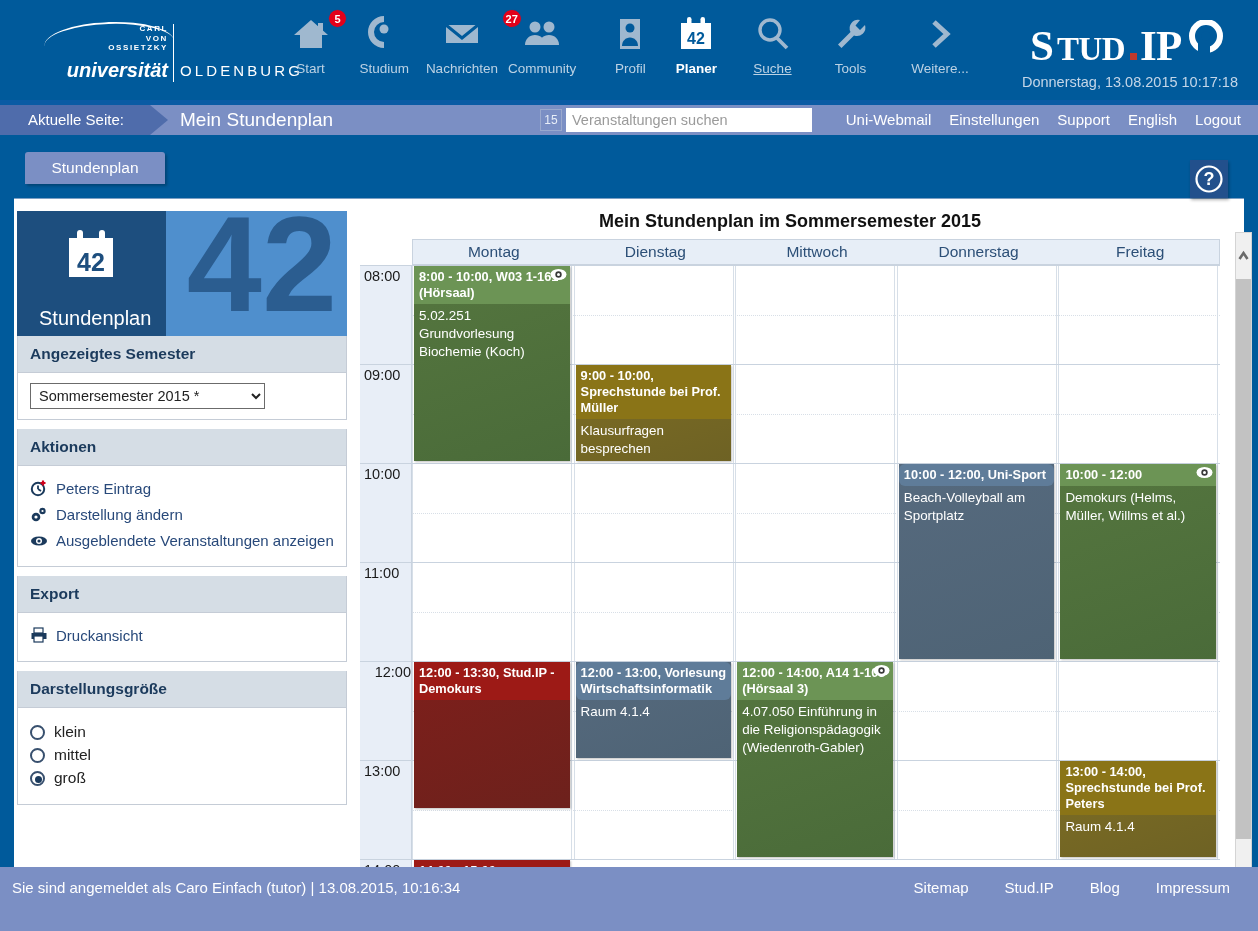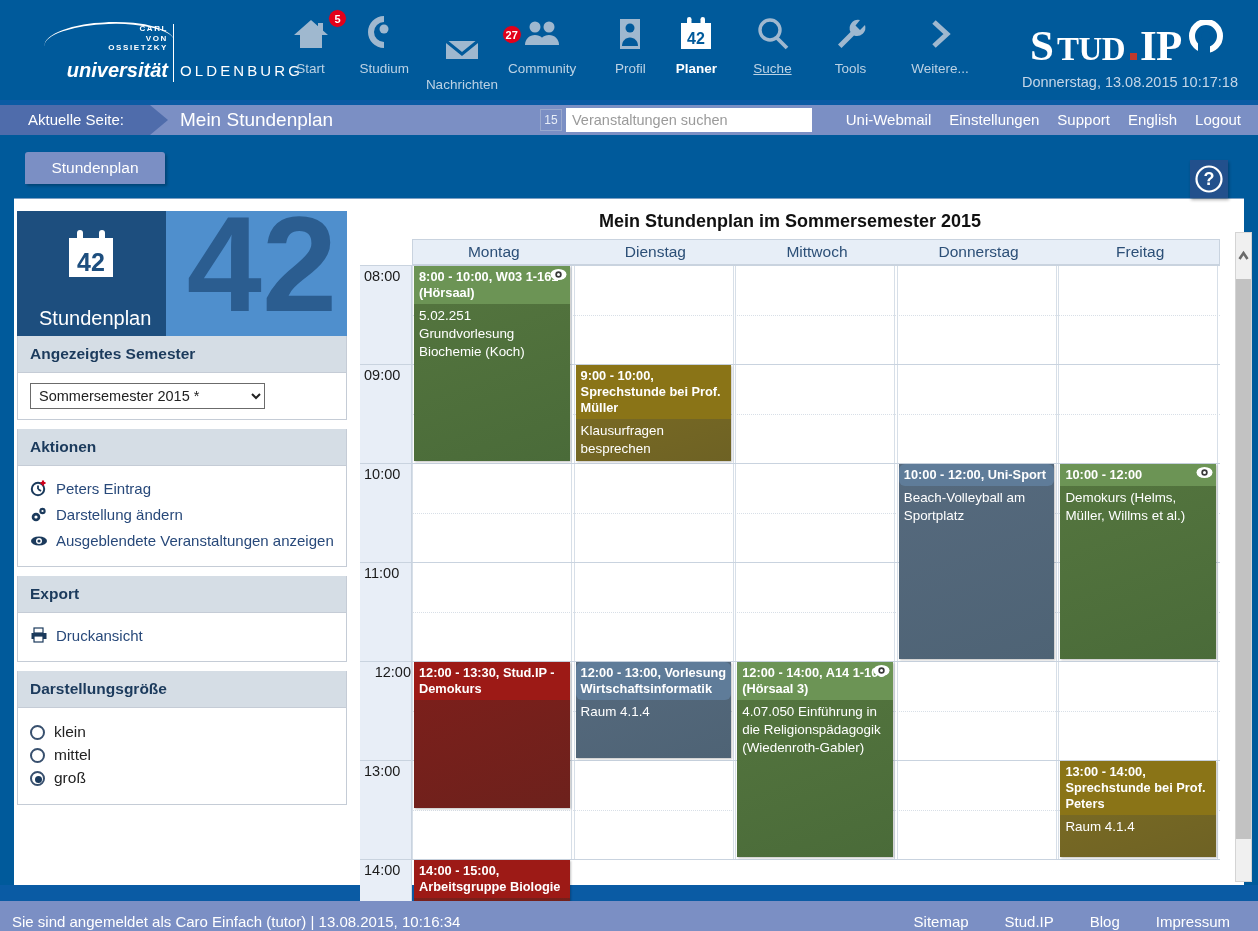--- a/index.html
+++ b/index.html
@@ -200,21 +200,21 @@
   .ev-green  .ev-hd { background:#6c9455; } .ev-green  { background:linear-gradient(160deg,#55763f,#4a6b39); }
   .ev-olive  .ev-hd { background:#8a7417; } .ev-olive  { background:linear-gradient(160deg,#7d6d24,#6e6224); }
   .ev-slate  .ev-hd { background:#5f7c99;border-radius:6px; } .ev-slate  { background:linear-gradient(160deg,#566a7e,#4e6375); }
   .ev-red    .ev-hd { background:#9d1a16; } .ev-red    { background:linear-gradient(160deg,#7e1f1b,#6d211c); }
 
   .scrollbar { position:absolute; right:6px; top:232px; width:17px; height:650px; background:#f0f0f0; border:1px solid #d4d4d4; }
   .scrollthumb { position:absolute; left:0; top:46px; width:15px; height:560px; background:#c2c2c2; }
   .scrollup { position:absolute; left:0; top:0; width:15px; height:44px; background:#f0f0f0; }
 
   
-  .footer { position:absolute; left:0; bottom:0; width:1258px; height:30px; background:#7b8fc4; }
+  .footer { position:absolute; left:0; bottom:0; width:1258px; height:64px; background:#7b8fc4; }
   .footer .ftxt { position:absolute; left:12px; top:12px; color:#fff; font-size:15px; }
   .flinks { position:absolute; right:10px; top:12px; }
   .flink { float:left; color:#fff; font-size:15px; padding:0 18px; cursor:pointer; }
 </style>
 </head>
 <body>
 
 <div id="app">
 
   <div class="topbar">
@@ -234,21 +234,21 @@
             </svg><span class="badge">5</span></span>
           <span class="lbl">Start</span>
         </div>
         <div class="navitem" style="left: 66px; width: 64.6px; margin-left: 0px;">
           <span class="ic"><svg width="40" height="40" viewBox="0 0 40 40">
               <path d="M20 5a13 13 0 1 0 0 26" fill="none" stroke="#9fb8cf" stroke-width="6"></path>
               <circle cx="20" cy="15" r="4.5" fill="#9fb8cf"></circle>
             </svg></span>
           <span class="lbl">Studium</span>
         </div>
-        <div class="navitem" style="left: 128px; width: 95.8px; margin-left: 0px; margin-top: 16px;">
+        <div class="navitem" style="left: 128px; width: 95.8px; margin-left: 0px;">
           <span class="ic"><svg width="40" height="40" viewBox="0 0 40 40">
               <path d="M4 11h32v18H4z" fill="#9fb8cf"></path>
               <path d="M4 11 L20 24 L36 11" fill="none" stroke="#005a9b" stroke-width="3"></path>
             </svg><span class="badge">27</span></span>
           <span class="lbl">Nachrichten</span>
         </div>
         <div class="navitem" style="left: 216px; width: 80.2px; margin-left: 0px;">
           <span class="ic"><svg width="40" height="40" viewBox="0 0 40 40">
               <circle cx="13" cy="13" r="5.5" fill="#9fb8cf"></circle>
               <circle cx="27" cy="13" r="5.5" fill="#9fb8cf"></circle>

